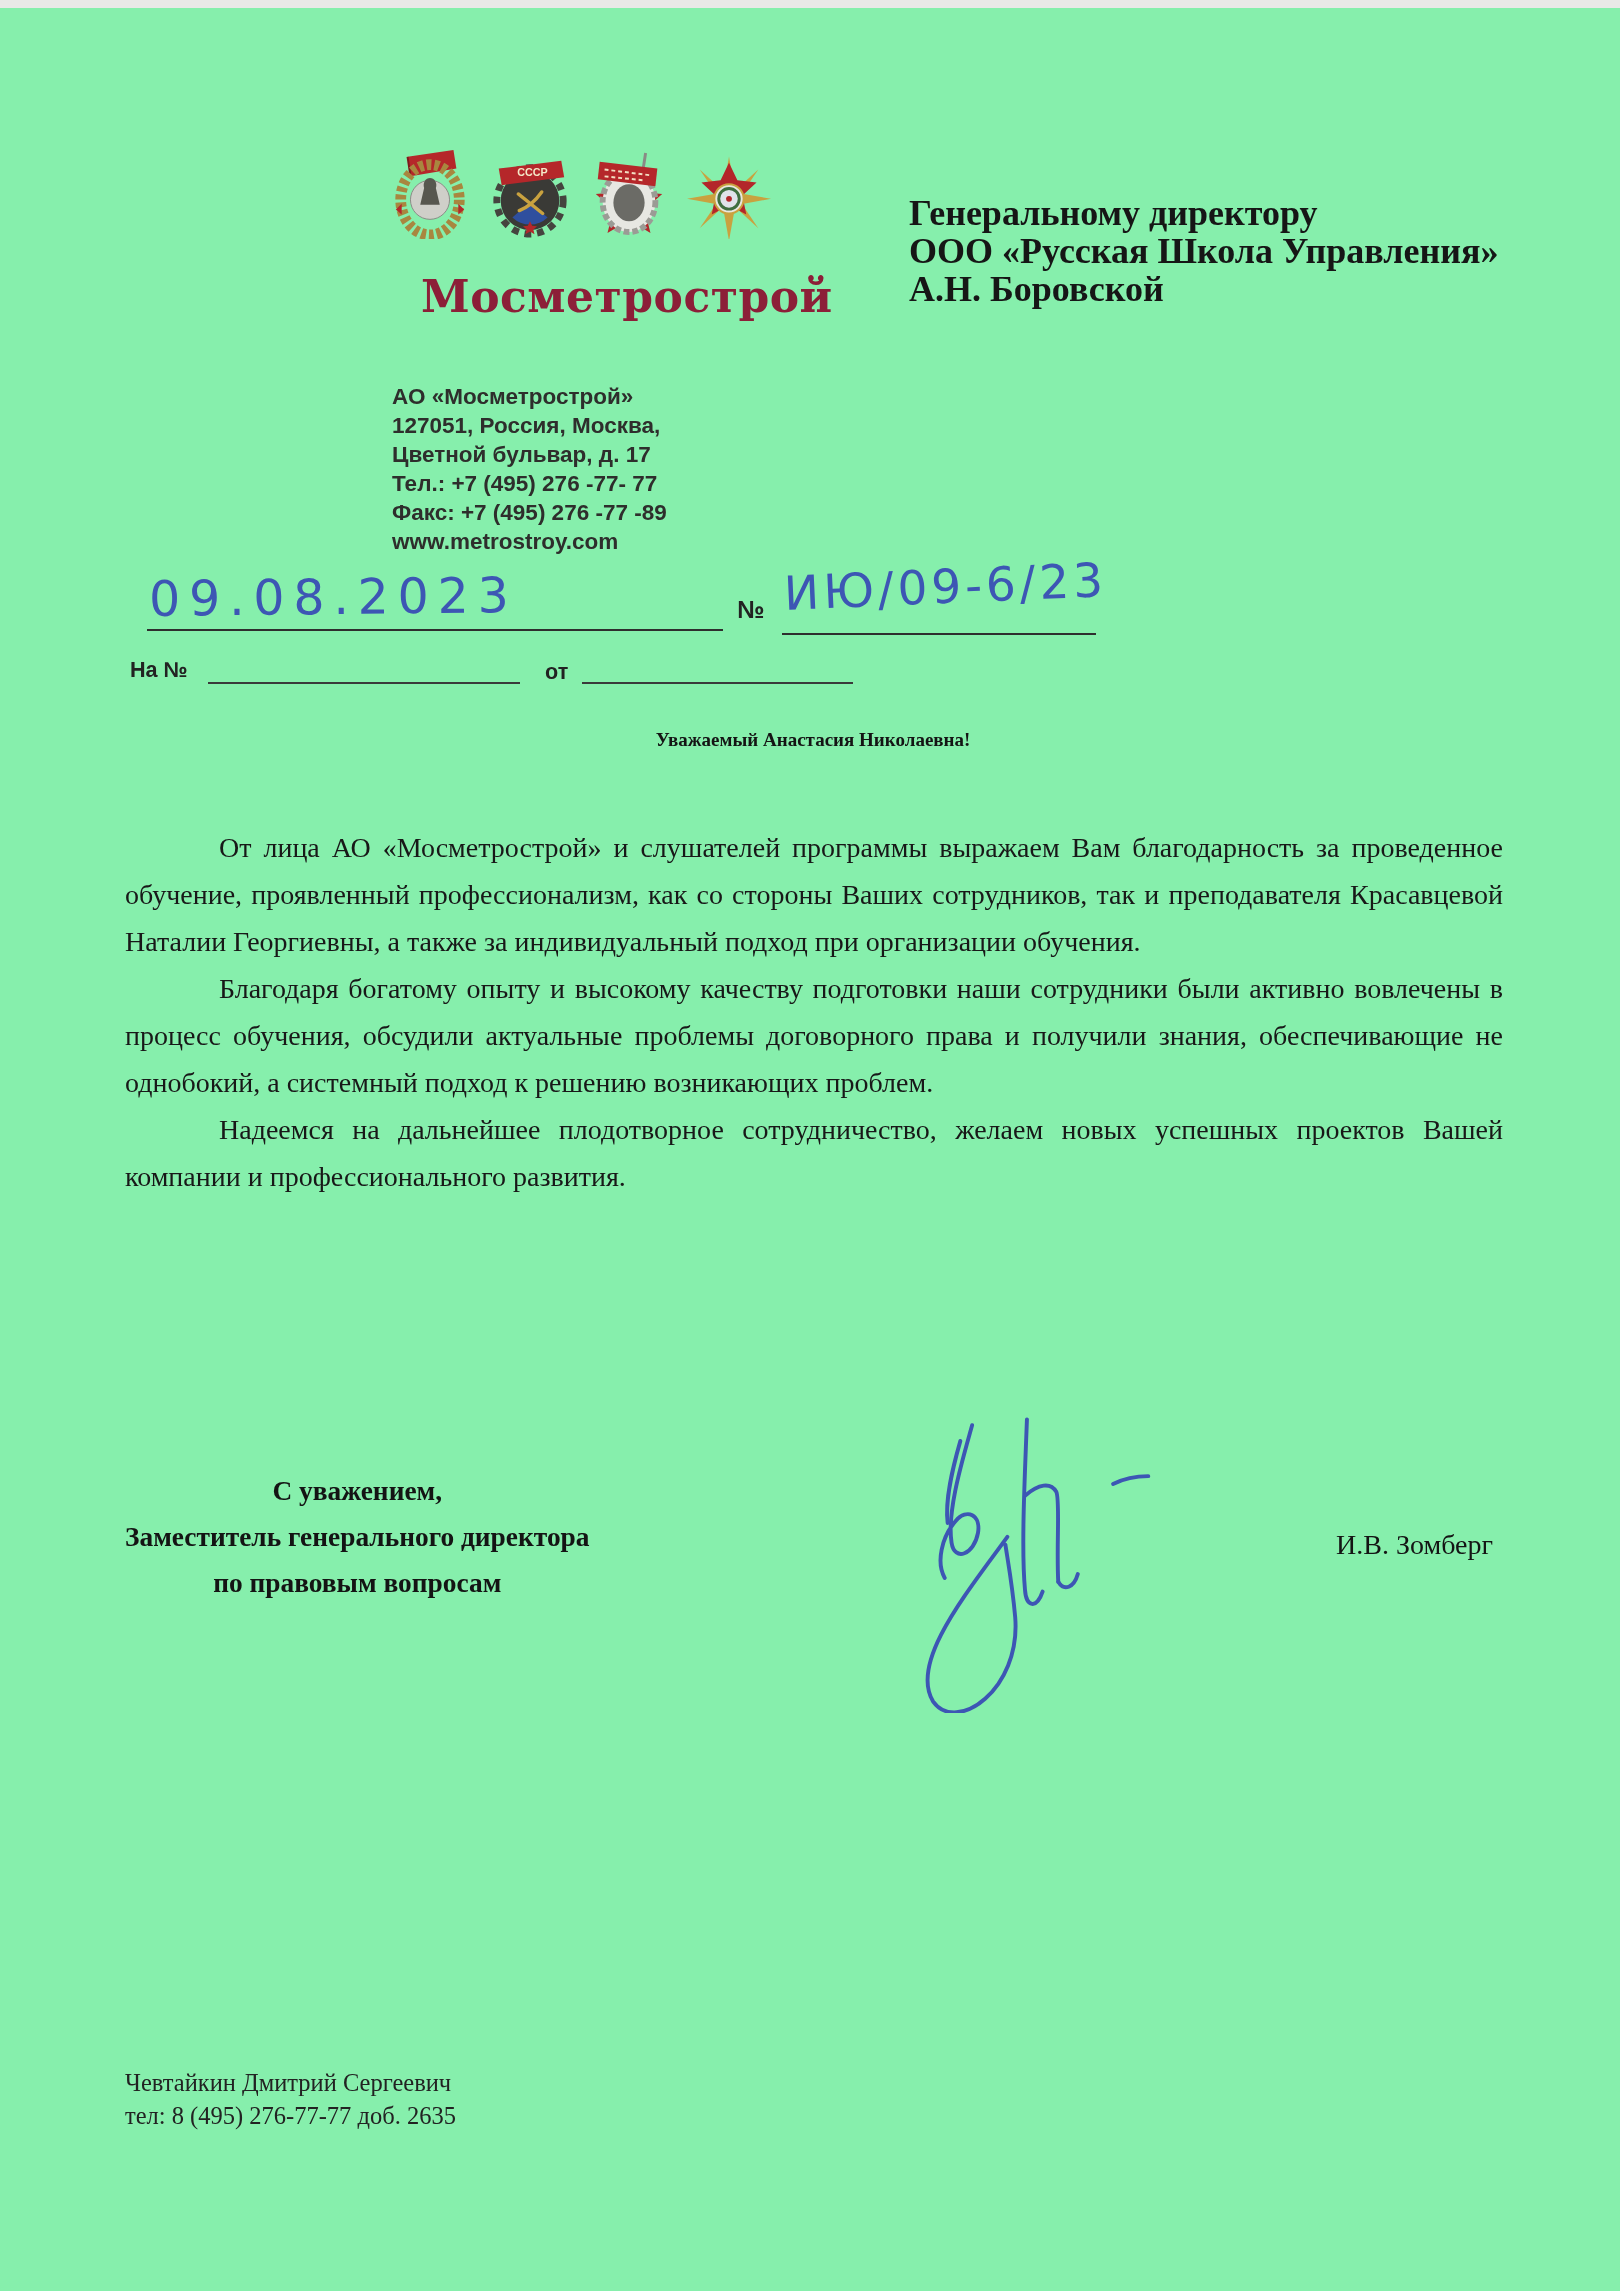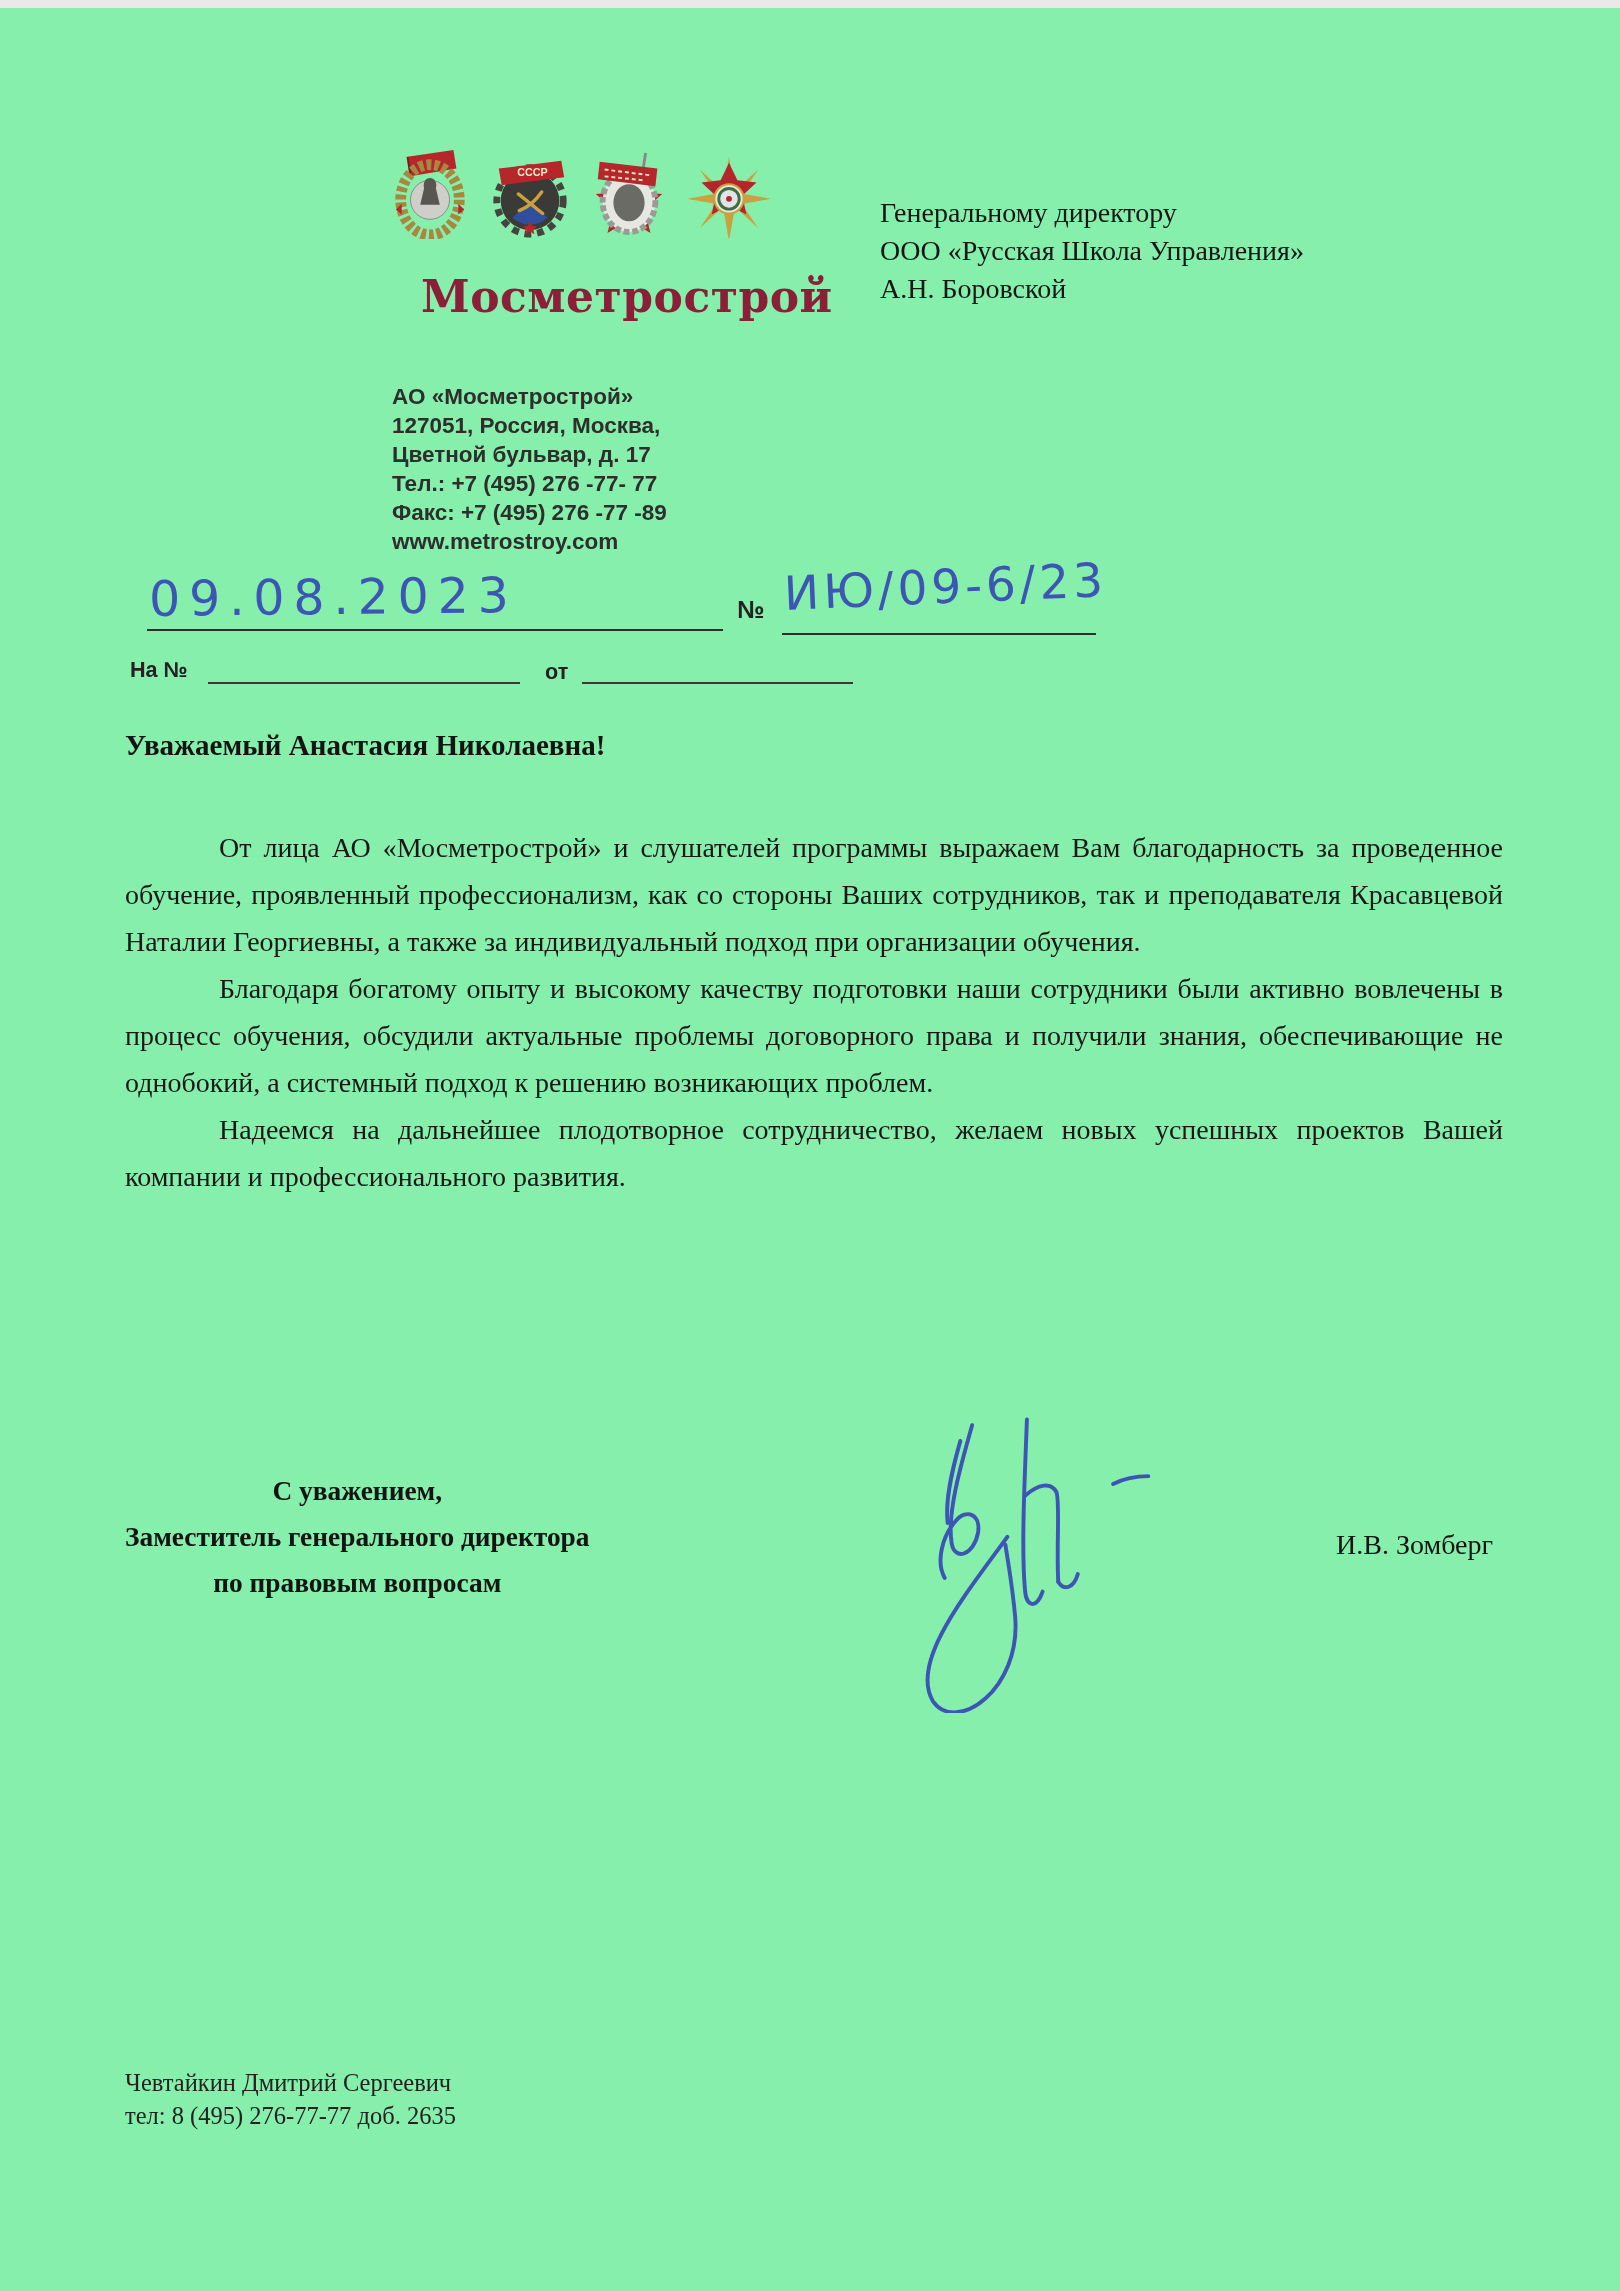--- a/index.html
+++ b/index.html
@@ -22,22 +22,22 @@
     font-size:44px; color:#8c1f38; letter-spacing:0.5px;
   }
 
   .address {
     position:absolute; left:392px; top:374px;
     font-family:"Liberation Sans", sans-serif; font-weight:bold;
     font-size:22.5px; line-height:29px; color:#2e2e2c;
   }
 
   .recipient {
-    position:absolute; left:880px; top:186px;
-    font-weight:normal; font-size:28px; line-height:38px; color:#161616;
+    position:absolute; left:909px; top:186px;
+    font-weight:bold; font-size:36px; line-height:38px; color:#161616;
   }
 
   
   .hw {
     font-family:"DejaVu Sans", sans-serif; color:#3d56b4;
     white-space:nowrap;
   }
   .hw-date {
     position:absolute; left:149px; top:561px; font-size:49px;
     letter-spacing:8.8px; transform:rotate(-0.6deg);
@@ -54,21 +54,21 @@
   .reply-label { position:absolute; font-family:"Liberation Sans",sans-serif; font-weight:bold; font-size:21.6px; color:#222; }
   .lbl-nano { left:130px; top:649px; }
   .lbl-ot   { left:545px; top:651px; }
   .u-thin { border-top:2px solid #3a3a3a; }
   .u-r1 { left:208px; top:674px; width:312px; }
   .u-r2 { left:582px; top:674px; width:271px; }
 
   
   .salutation {
     position:absolute; left:125px; top:721px; width:1376px;
-    text-align:left; font-weight:bold; font-size:29px; color:#141414;
+    text-align:center; font-weight:bold; font-size:19px; color:#141414;
   }
   .body-text {
     position:absolute; left:125px; top:816px; width:1378px;
     font-size:28px; line-height:47px; text-align:justify; color:#181818;
   }
   .body-text p { text-indent:94px; margin:0; }
 
   
   .closing {
     position:absolute; left:125px; top:1460px;

